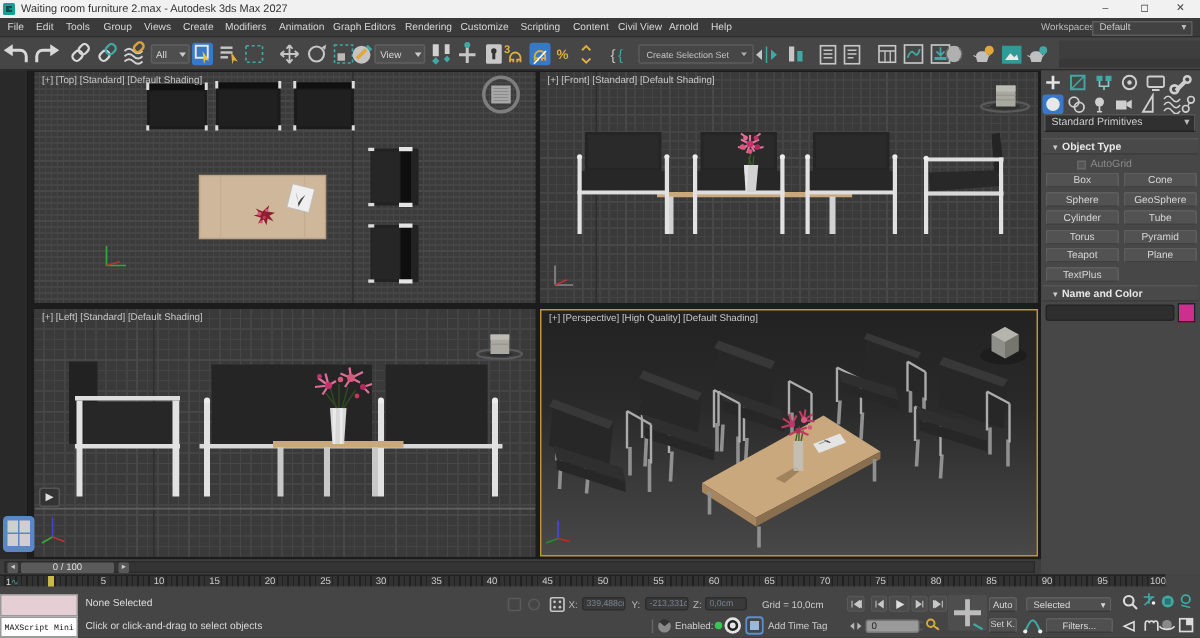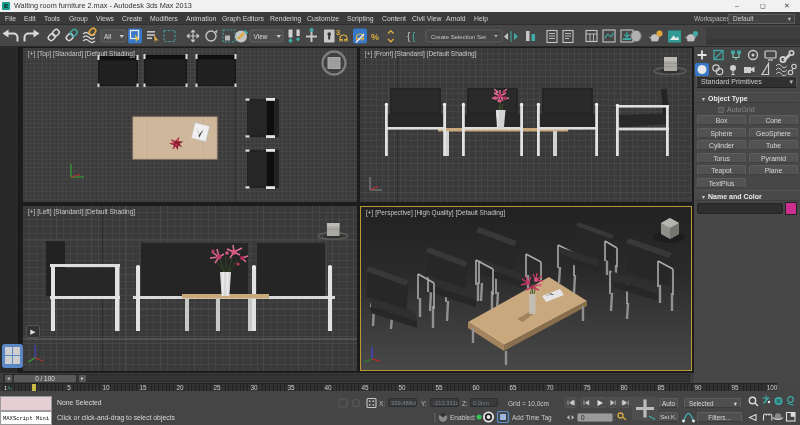--- a/index.html
+++ b/index.html
@@ -51,21 +51,21 @@
 .sbtn{position:absolute;background:#4f4f4f;border:1px solid #5f5f5f;border-bottom-color:#3a3a3a;border-radius:2px;color:#d8d8d8;font-size:6.8px;text-align:center}
 svg{position:absolute;left:0;top:0}
 </style></head><body>
 <div id="app">
 
 <div id="titlebar" class="abs">
   <svg width="12" height="12">
         <rect x="2" y="2" width="8" height="8" rx="1" fill="#1a9e94"></rect>
         <path d="M4 4h4v1.5H6v1h2V8H4z" fill="#0c4f4a"></path>
       </svg>
-  <span class="ttl">Waiting room furniture 2.max - Autodesk 3ds Max 2013</span>
+  <span class="ttl">Waiting room furniture 2.max - Autodesk 3ds Max 2027</span>
   <span class="winbtn" style="left:722px">–</span>
   <span class="winbtn" style="left:748px">◻</span>
   <span class="winbtn" style="left:772px">✕</span>
 </div>
 
 <div id="menubar" class="abs">
   <span class="mi" style="left:5px">File</span>
   <span class="mi" style="left:24px">Edit</span>
   <span class="mi" style="left:44px">Tools</span>
   <span class="mi" style="left:69px">Group</span>

